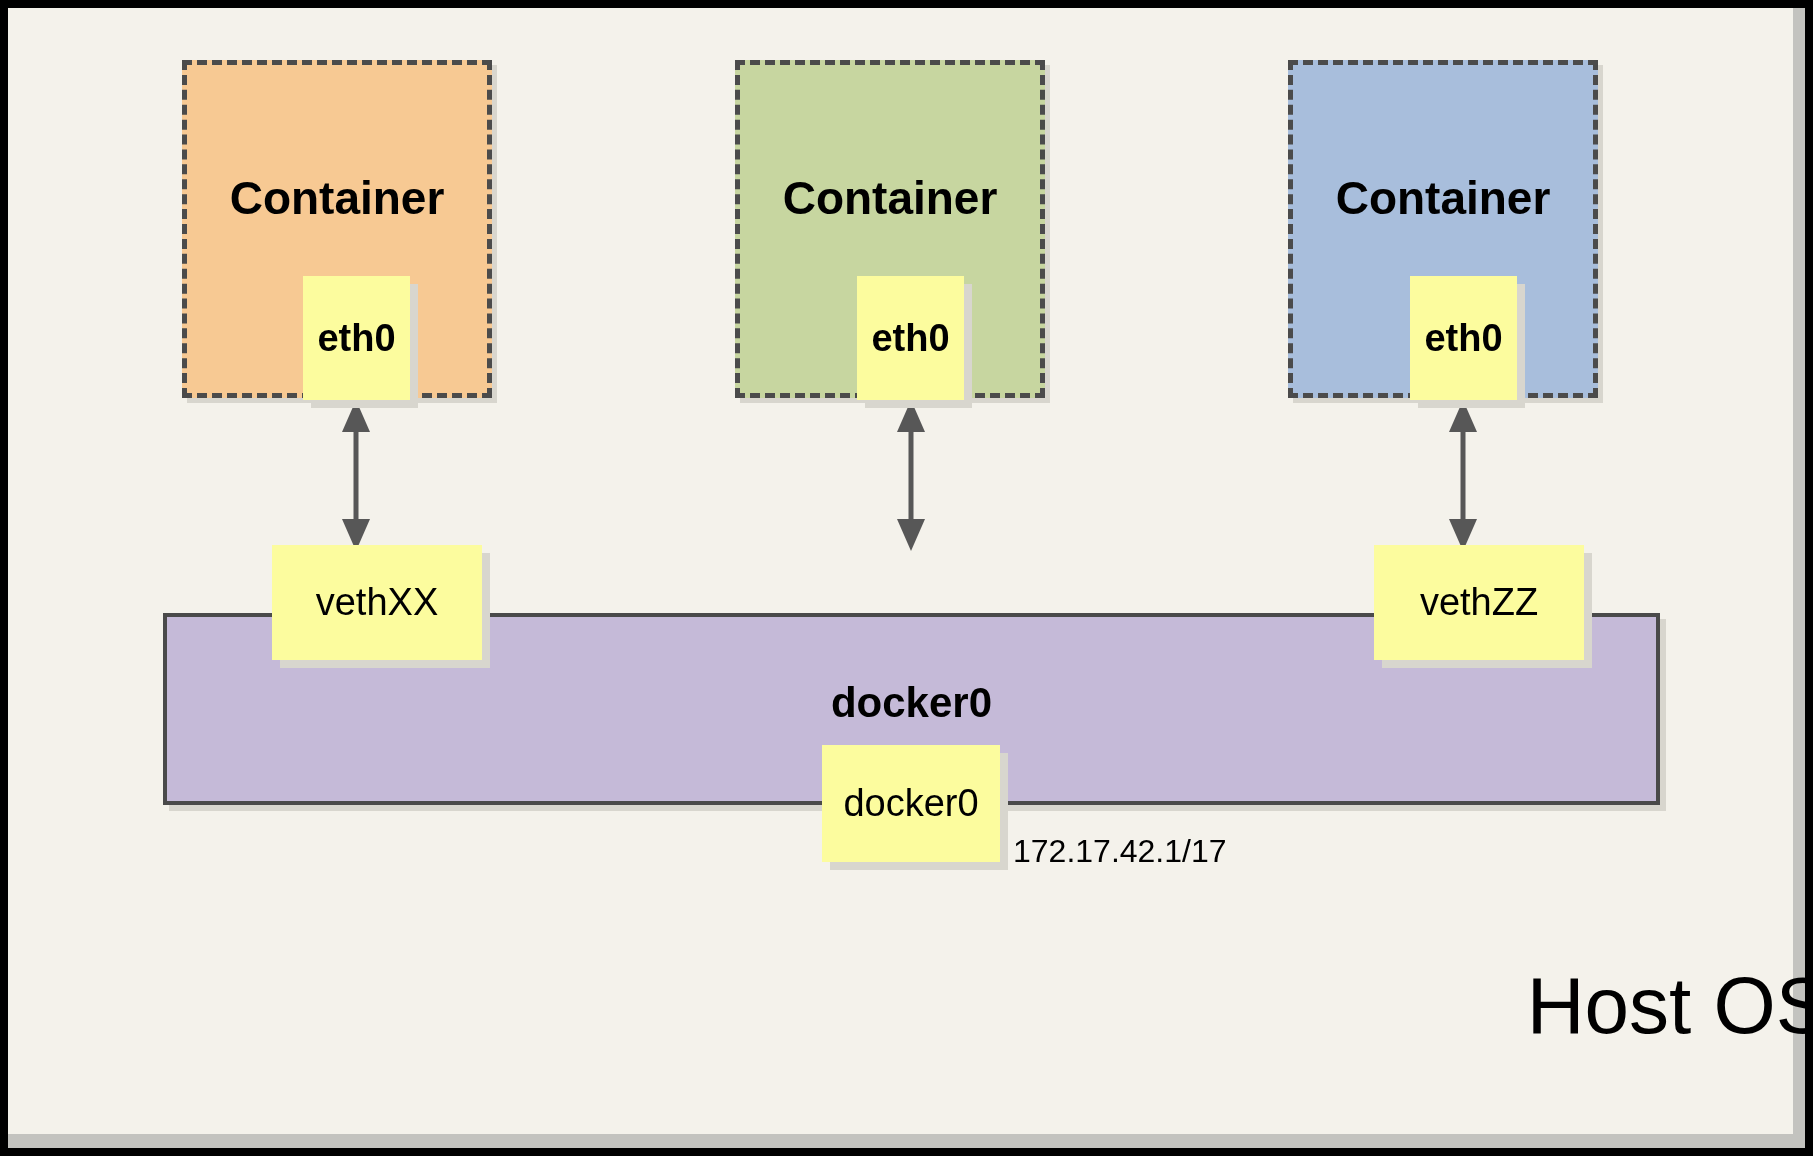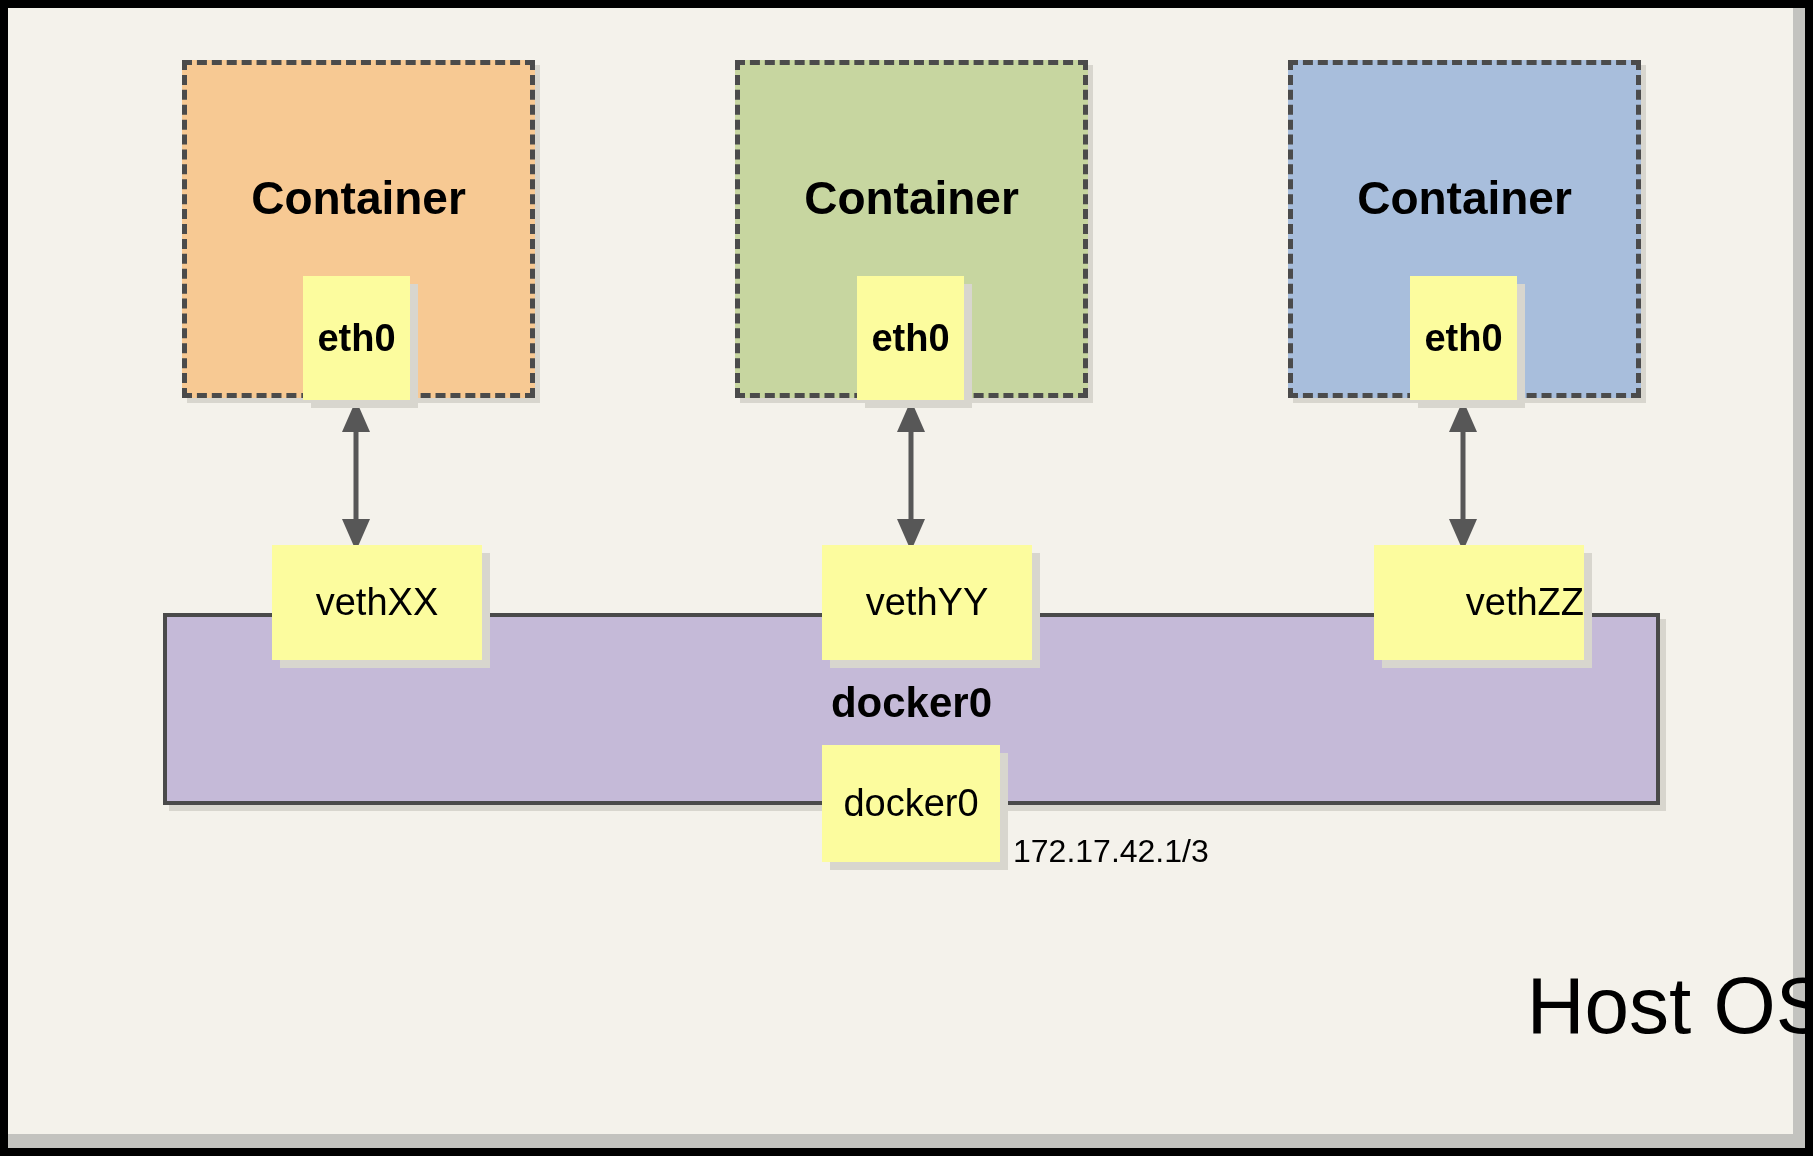--- a/index.html
+++ b/index.html
@@ -11,21 +11,21 @@
   }
   
   .frame-bg { position:absolute; inset:8px; background:#C3C3BF; }
   .canvas {
     position:absolute; left:8px; top:8px; width:1785px; height:1126px;
     background:#F4F2EB;
   }
 
   
   .container-box {
-    position:absolute; top:52px; width:353px; height:338px;
+    position:absolute; top:52px; width:310px; height:338px;
     border:5px dashed #4B4B4B; box-sizing:border-box;
     box-shadow:5px 5px 0 #D8D6CE; z-index:1;
   }
   .cb1 { left:174px; }
   .cb2 { left:727px; }
   .cb3 { left:1280px; }
   .container-label {
     position:absolute; left:0; width:100%; top:106px; text-align:center;
     font-size:46px; font-weight:bold; letter-spacing:0px;
   }
@@ -122,28 +122,25 @@
     <polygon points="18,152 4,120 32,120" fill="#575757"></polygon>
   </svg>
 
   <div class="bridge" style="background-color: rgb(197, 186, 216);">
     <div class="bridge-label">docker0</div>
   </div>
 
   <div class="iface-box veth veth1" style="background-color: rgb(252, 252, 158);">
     <span class="veth-label">vethXX</span>
   </div>
-  <div class="iface-box veth veth2" style="background-color: rgb(252, 252, 158);">
-    <span class="veth-label">vethYY</span>
-  </div>
-  <div class="iface-box veth veth3" style="background-color: rgb(252, 252, 158); justify-content: flex-end;">
+  <div class="iface-box veth veth3" style="background-color: rgb(252, 252, 158);">
     <span class="veth-label">vethZZ</span>
   </div>
 
   <div class="iface-box docker0-box" style="background-color: rgb(252, 252, 158);">
     <span>docker0</span>
   </div>
 
-  <div class="ip-label">172.17.42.1/3</div>
+  <div class="ip-label">172.17.42.1/17</div>
 
   <div class="host-label">Host OS</div>
 
 </div>
 
 </body></html>

